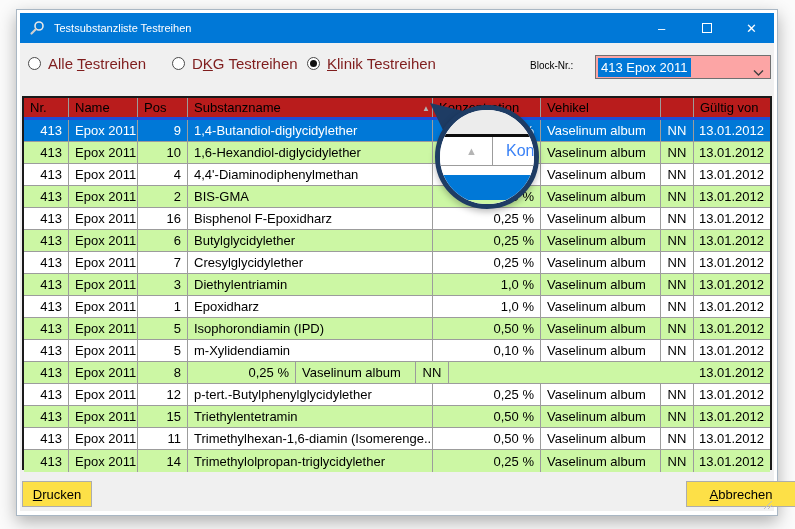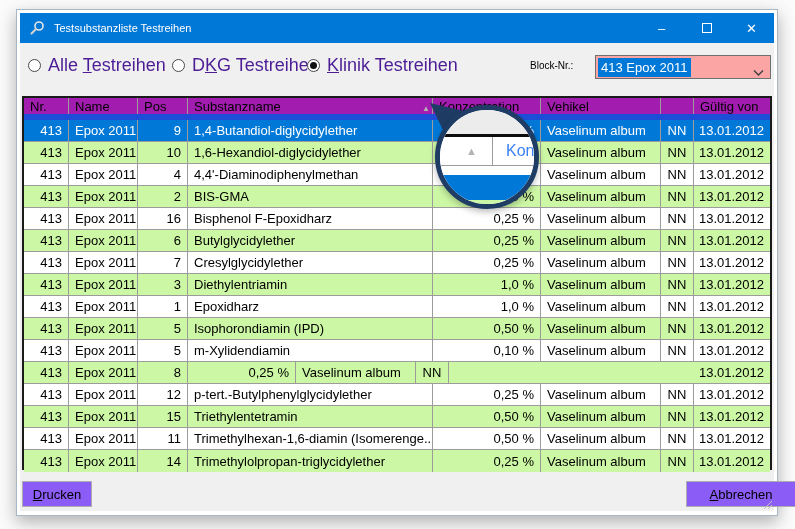--- a/index.html
+++ b/index.html
@@ -19,50 +19,50 @@
   .win-btns { position:absolute; right:0; top:0; height:30px; display:flex; }
   .win-btn { width:45px; height:30px; display:flex; align-items:center; justify-content:center; color:#fff; font-size:13px; cursor:default; }
   .max-glyph { width:10px; height:10px; border:1px solid #fff; display:block; }
 
   .body {
     position:relative; background:#f0f0f0; height:468px; width:754px;
   }
 
   
   .radio-group { position:absolute; top:12px; left:0; height:20px; width:100%; }
-  .radio { position:absolute; display:flex; align-items:center; font-size:18px; color:#4c1d95; cursor:default; }
+  .radio { position:absolute; display:flex; align-items:center; font-size:15px; color:#7f1d1d; cursor:default; }
   .radio .bullet { width:13px; height:13px; border:1px solid #4a4a4a; border-radius:50%; background:#fff; margin-right:7px; position:relative; flex:none; }
   .radio.checked .bullet::after { content:""; position:absolute; left:2px; top:2px; width:7px; height:7px; border-radius:50%; background:#111; }
   .r0 { left:8px; } .r1 { left:152px; } .r2 { left:287px; }
   .ukey { text-decoration:underline; }
 
   .block-label { position:absolute; left:510px; top:17px; font-size:10px; }
   .combo { position:absolute; left:575px; top:12px; width:176px; height:24px; background:#fca5a5; border:1px solid #707070; display:flex; align-items:center; }
   .combo-value { margin-left:2px; font-size:13px; background:#0078d7; color:#fff; padding:2px 3px; }
   .combo-chevron { position:absolute; right:6px; top:7px; }
 
   
   .table { position:absolute; left:2px; top:53px; width:750px; height:374px; background:#fff; border:2px solid #1a1a1a; }
   .trow, .thead { display:flex; height:22px; border-bottom:1px solid #9c9c9c; }
   .trow:last-child { border-bottom:none; }
   .cell { height:100%; border-right:1px solid #9c9c9c; font-size:13px; display:flex; align-items:center; padding:0 6px; white-space:nowrap; overflow:hidden; flex:none; }
   .cell:last-child { border-right:none; flex:1; }
-  .thead { background:#a21caf; border-bottom:6px solid #1d4ed8; }
+  .thead { background:#b91c1c; border-bottom:3px solid #1d4ed8; }
   .thead .cell { color:#000; position:relative; }
   .c0{width:45px}.c1{width:69px}.c2{width:50px}.c3{width:245px}.c4{width:108px}.c5{width:120px}.c6{width:33px}
   .al-right{justify-content:flex-end}.al-left{justify-content:flex-start}.al-center{justify-content:center}
   .trow.green { background:#ccf7a4; }
   .trow.white { background:#ffffff; }
   .trow.sel { background:#0078d7; }
   .trow.sel .cell { color:#fff; }
   .sort-arrow { position:absolute; right:2px; top:7px; font-size:8px; color:#b4b4b4; line-height:8px; }
 
   
   .btn {
-    position:absolute; top:438px; height:26px; background:#8b5cf6; border:1px solid #adadad;
+    position:absolute; top:438px; height:26px; background:#fde047; border:1px solid #adadad;
     font-size:13px; display:flex; align-items:center; justify-content:center; cursor:default; color:#000;
   }
   .btn-print { left:2px; width:70px; }
   .btn-cancel { left:666px; width:110px; }
 
   
   .mag-tail { position:absolute; left:398px; top:50px; width:90px; height:100px; }
   .mag-circle {
     position:absolute; left:415px; top:62px; width:104px; height:104px;
     border:5px solid #1e3c64; border-radius:50%; background:#fff; overflow:hidden;

